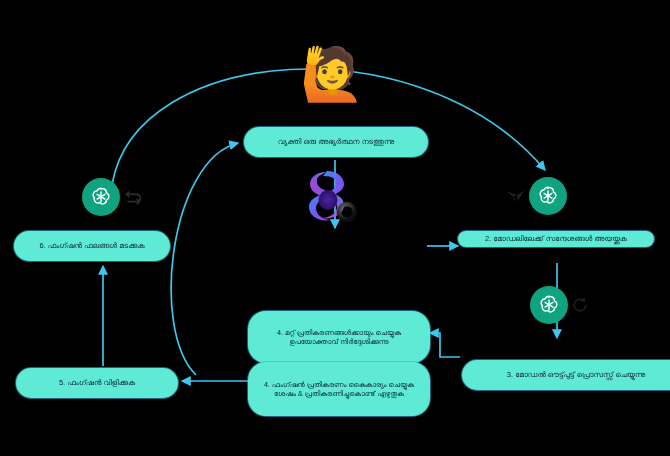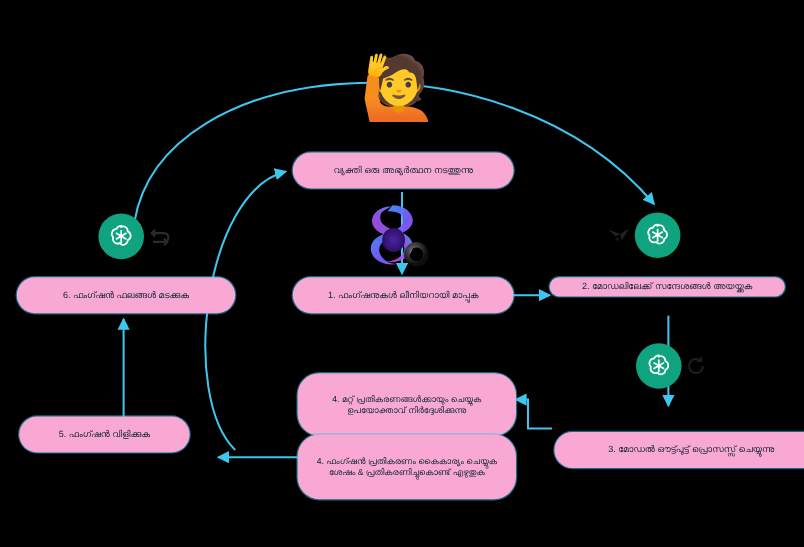--- a/index.html
+++ b/index.html
@@ -3,21 +3,21 @@
 <meta charset="utf-8">
 <style>
   html,body{margin:0;padding:0;background:#000;}
   body{width:670px;height:456px;overflow:hidden;font-family:"Liberation Sans","DejaVu Sans",sans-serif;}
   #stage{position:relative;width:670px;height:456px;background:#000;}
 
   svg.edges{position:absolute;left:0;top:0;width:670px;height:456px;pointer-events:none;}
 
   .node{
     position:absolute;
-    background:#f9a8d4;
+    background:#5eead4;
     color:#0b2530;
     border-radius:18px;
     display:flex;
     align-items:center;
     justify-content:center;
     text-align:center;
     box-sizing:border-box;
     padding:4px 10px;
     line-height:1.25;
     box-shadow:0 0 0 1px rgba(40,190,225,.55);
@@ -147,43 +147,40 @@
   </div>
 
   <div class="icon" style="left:322px;top:382px;">
     <span class="emoji" style="font-size:28px;">🧲</span>
   </div>
 
   <div class="node node-sm" style="left:244px;top:127px;width:184px;height:30px;">
     <span class="txt">വ്യക്തി ഒരു അഭ്യർത്ഥന നടത്തുന്നു</span>
   </div>
 
-  <div class="node node-sm" style="left:244px;top:231px;width:184px;height:30px;">
-    <span class="txt">1. ഫംഗ്ഷനുകൾ ലീനിയറായി മാപ്പുക</span>
-  </div>
 
   <div class="node node-sm" style="left:458px;top:231px;width:196px;height:16px;">
     <span class="txt">2. മോഡലിലേക്ക് സന്ദേശങ്ങൾ അയയ്ക്കുക</span>
   </div>
 
   <div class="node node-sm" style="left:462px;top:360px;width:228px;height:30px;">
     <span class="txt">3. മോഡൽ ഔട്ട്പുട്ട് പ്രൊസസ്സ് ചെയ്യുന്നു</span>
   </div>
 
   <div class="node node-2l" style="left:248px;top:311px;width:182px;height:52px;flex-direction:column;justify-content:center;">
     <span class="l1">4. മറ്റ് പ്രതികരണങ്ങൾക്കായും ചെയ്യുക</span>
     <span class="l2">ഉപയോക്താവ് നിർദ്ദേശിക്കുന്നു</span>
   </div>
 
   <div class="node node-2l" style="left:248px;top:362px;width:182px;height:54px;flex-direction:column;justify-content:center;">
     <span class="l1">4. ഫംഗ്ഷൻ പ്രതികരണം കൈകാര്യം ചെയ്യുക</span>
     <span class="l2">ശേഷം &amp; പ്രതികരണിച്ചുകൊണ്ട് എഴുതുക</span>
   </div>
 
-  <div class="node node-sm" style="left:16px;top:347px;width:142px;height:30px;">
+  <div class="node node-sm" style="left:16px;top:368px;width:162px;height:30px;">
     <span class="txt">5. ഫംഗ്ഷൻ വിളിക്കുക</span>
   </div>
 
-  <div class="node node-sm" style="left:14px;top:231px;width:182px;height:30px;align-items:center;">
+  <div class="node node-sm" style="left:14px;top:231px;width:156px;height:30px;align-items:center;">
     <span class="txt">6. ഫംഗ്ഷൻ ഫലങ്ങൾ മടക്കുക</span>
   </div>
 
 </div>
 
 </body></html>

